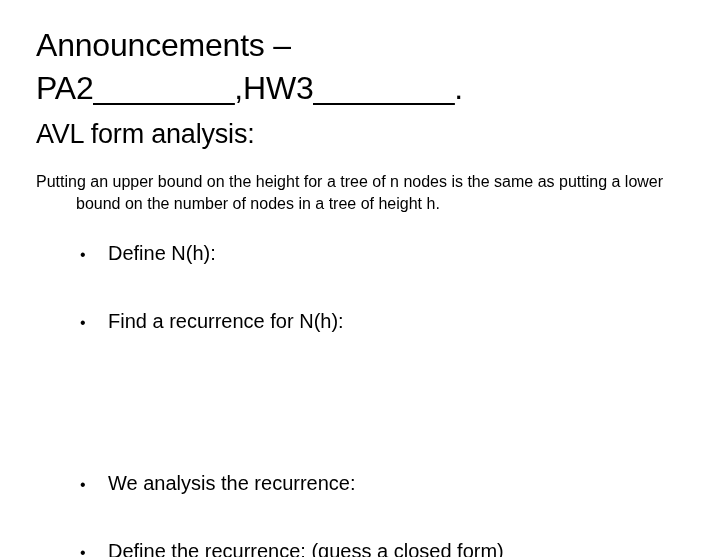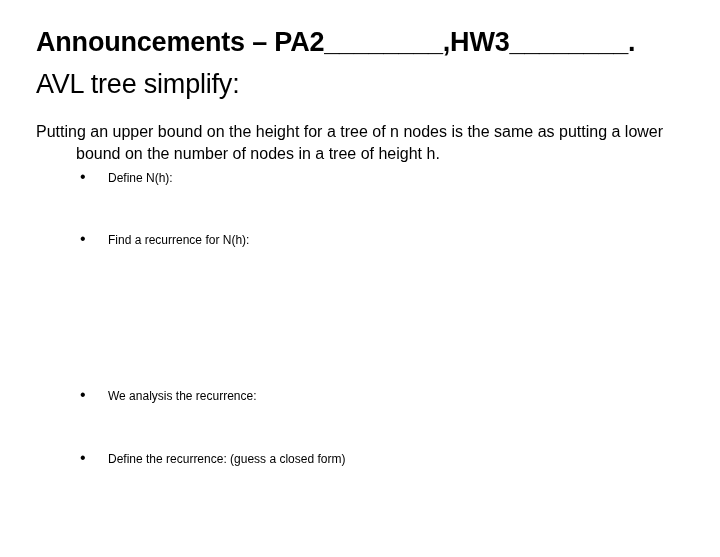--- a/index.html
+++ b/index.html
@@ -10,54 +10,54 @@
     body {
       width: 720px;
       height: 557px;
       background: #ffffff;
       font-family: "Segoe UI Light", "Segoe UI", "Helvetica Neue", Arial, sans-serif;
       font-weight: 300;
       color: #000000;
       padding: 24px 36px;
     }
     .heading {
-      font-size: 27px;
-      font-weight: 700;
+      font-size: 32px;
+      font-weight: 400;
       line-height: 1.35;
       margin-bottom: 6px;
       font-stretch: condensed;
       letter-spacing: -0.2px;
     }
     .subheading {
       font-size: 27px;
       font-weight: 300;
       line-height: 1.35;
       margin-bottom: 18px;
       font-stretch: condensed;
       letter-spacing: -0.2px;
     }
     .body-text {
       font-size: 16px;
       font-weight: 300;
       line-height: 1.4;
-      margin-bottom: 0;
+      margin-bottom: 23px;
       padding-left: 0;
       text-indent: 0;
     }
     .body-text-indent {
       display: block;
       padding-left: 40px;
       text-indent: -40px;
     }
     ul.bullets {
       list-style: none;
       padding-left: 0;
     }
     ul.bullets li {
-      font-size: 12px;
+      font-size: 20px;
       font-weight: 300;
       line-height: 1.4;
       padding-left: 72px;
       text-indent: -28px;
       margin-bottom: 14px;
       position: relative;
     }
     ul.bullets li::before {
       content: "•";
       display: inline-block;
@@ -67,21 +67,21 @@
     }
     .gap-small { height: 26px; }
     .gap-large { height: 120px; }
     .gap-med { height: 26px; }
   </style>
 </head>
 <body>
 
 <div class="heading">Announcements – PA2________,HW3________.</div>
 
-<div class="subheading">AVL tree simplify:</div>
+<div class="subheading">AVL form analysis:</div>
 
 <div class="body-text">
   <span class="body-text-indent">Putting an upper bound on the height for a tree of n nodes is the same as putting a lower bound on the number of nodes in a tree of height h.</span>
 </div>
 
 <ul class="bullets">
   <li>Define N(h):</li>
 </ul>
 
 <div class="gap-small"></div>

